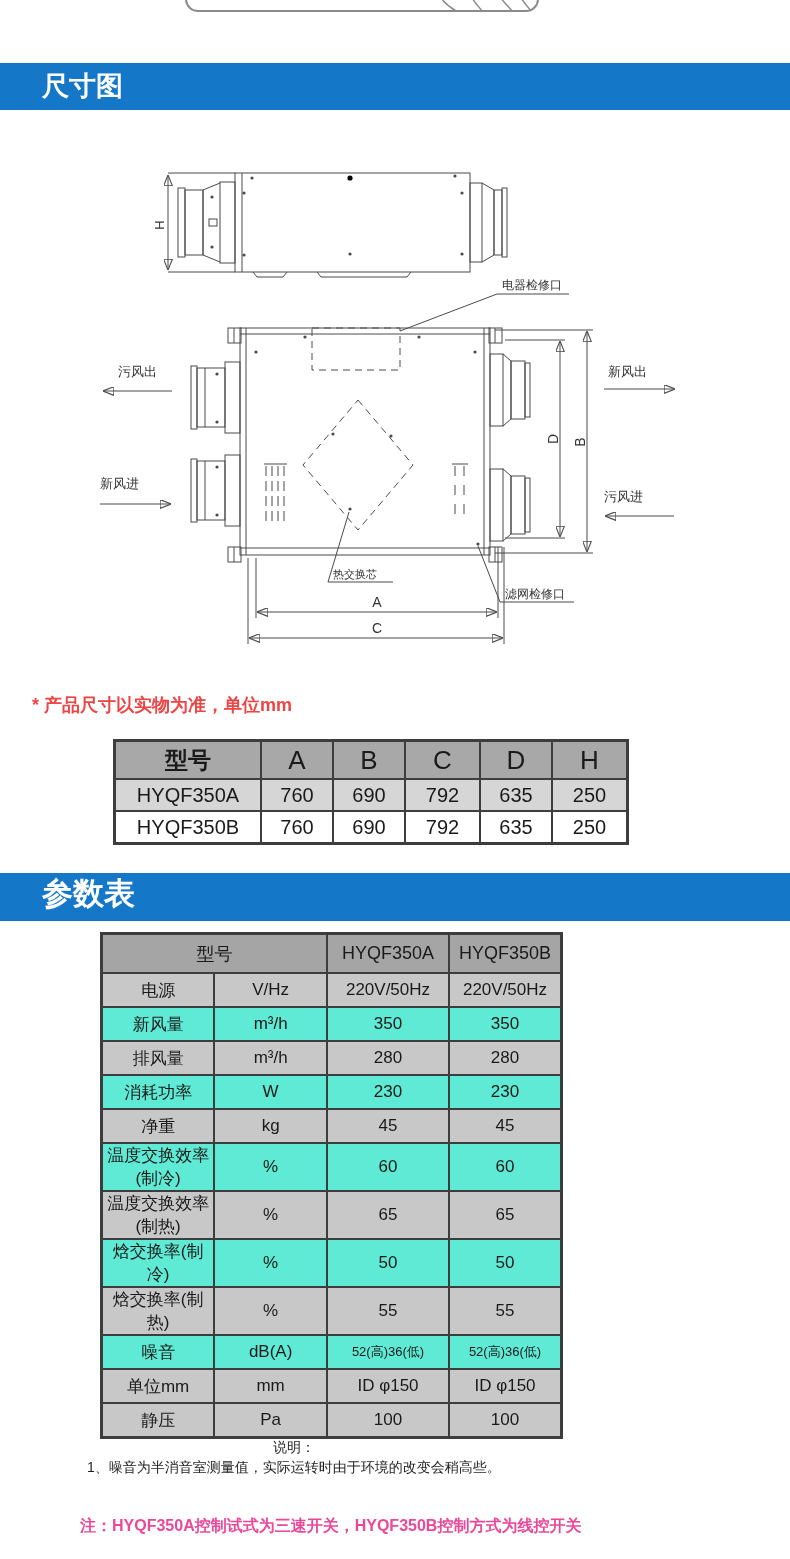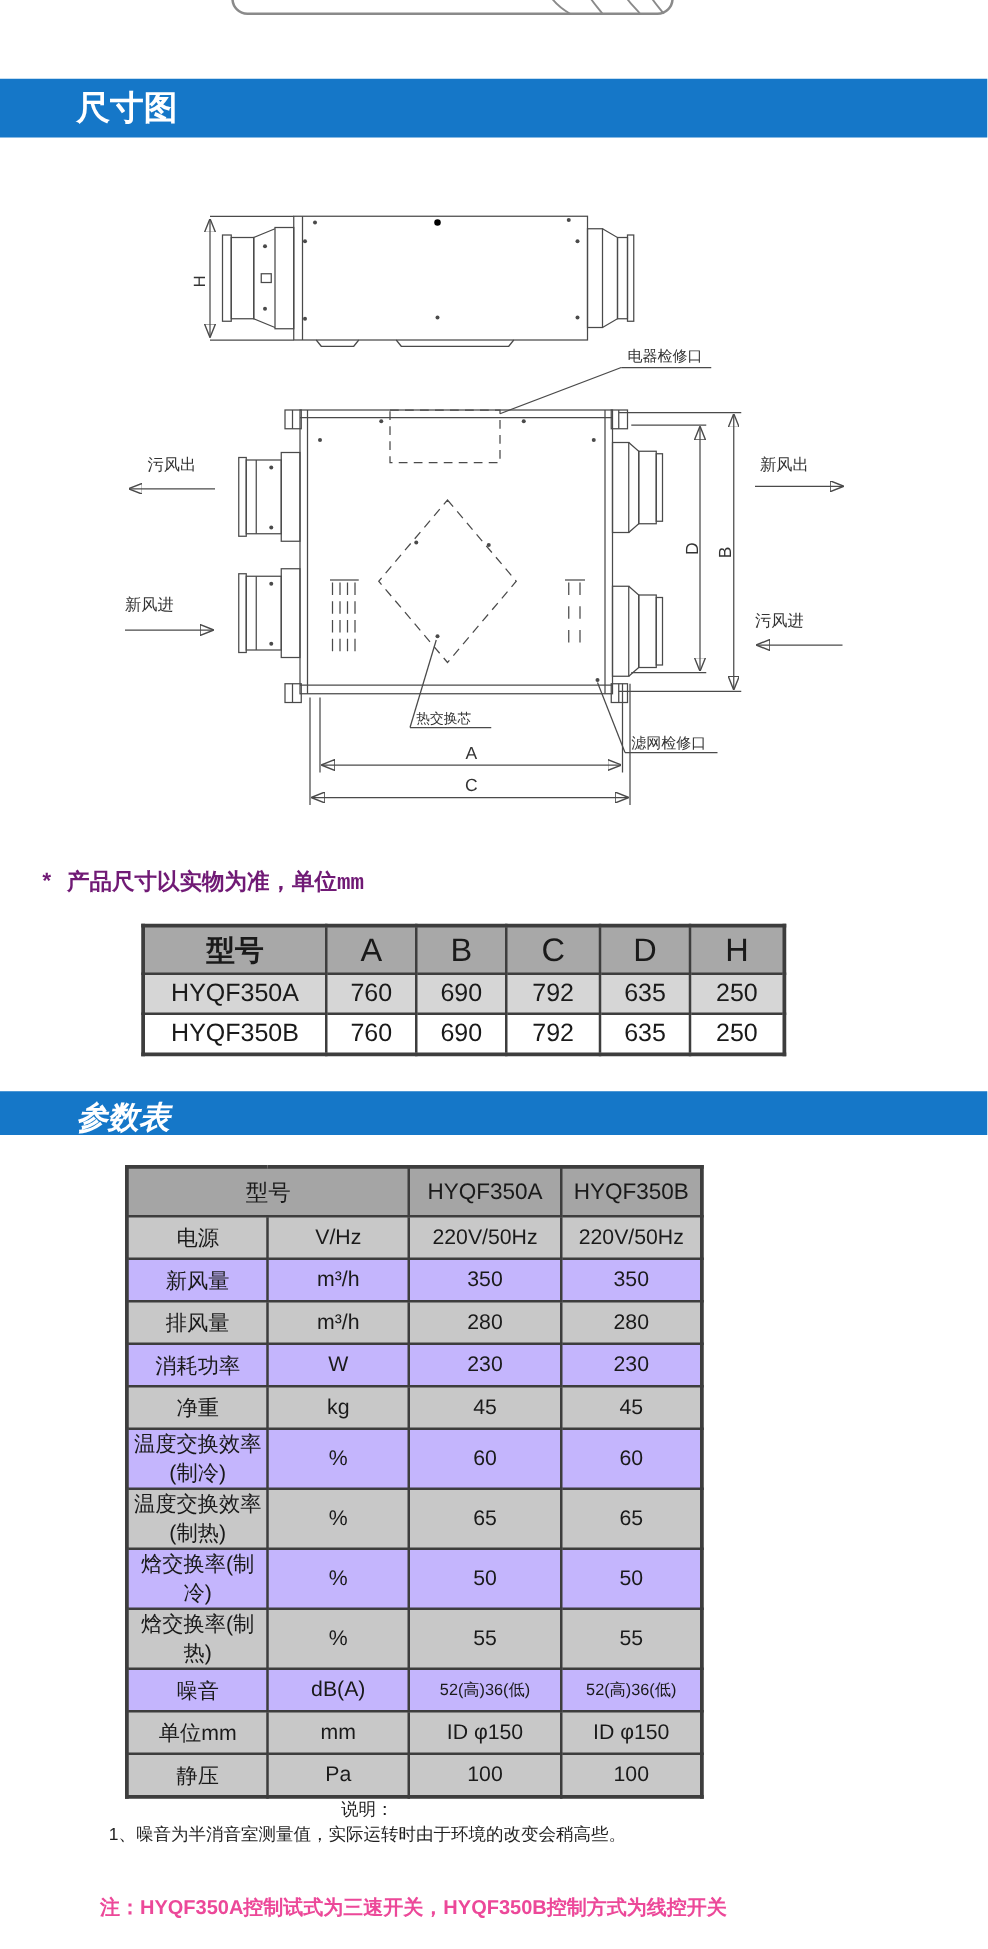--- a/index.html
+++ b/index.html
@@ -1,42 +1,42 @@
 <!DOCTYPE html>
 <html><head>
 <meta charset="utf-8">
 <style>
   html,body{margin:0;padding:0;}
   #stage{position:relative;width:790px;height:1559px;background:#ffffff;overflow:hidden;
          font-family:"Liberation Sans","DejaVu Sans",sans-serif;color:#1a1a1a;}
   .abs{position:absolute;}
   
   .bar{position:absolute;left:0;width:790px;background:#1577c8;color:#ffffff;font-weight:bold;
-       padding-left:61px;box-sizing:border-box;}
+       padding-left:42px;box-sizing:border-box;}
   #bar-dim{top:63px;height:47px;line-height:47px;font-size:27px;}
-  #bar-param{top:873px;height:35px;line-height:42px;font-size:25px;font-style:italic;}
-  
-  #size-note{left:32px;top:693px;font-size:18px;font-weight:bold;color:#701a75;font-family:Liberation Mono, monospace;}
+  #bar-param{top:873px;height:48px;line-height:42px;font-size:31px;}
+  
+  #size-note{left:32px;top:693px;font-size:18px;font-weight:bold;color:#ef4444;}
   
   table{border-collapse:collapse;table-layout:fixed;}
   #dim-table{position:absolute;left:113px;top:739px;width:500px;border:3px solid #3d3d3d;}
   #dim-table th,#dim-table td{border:2px solid #3d3d3d;text-align:center;vertical-align:middle;padding:0;}
   #dim-table thead th{background:#a8a8a8;height:36px;}
   .dim-model-h{font-size:23px;font-weight:bold;}
   .dim-letter{font-size:26px;font-weight:400;}
   #dim-table tbody td{height:30px;font-size:20px;}
   #dim-table tbody tr.r1{background:#d6d6d6;}
   #dim-table tbody tr.r2{background:#ffffff;}
   
   #param-table{position:absolute;left:100px;top:932px;width:453px;border:3px solid #3d3d3d;}
   #param-table th,#param-table td{border:2px solid #3d3d3d;text-align:center;vertical-align:middle;padding:0;}
   #param-table thead th{background:#a5a5a5;height:37px;font-size:18px;font-weight:400;}
   #param-table tbody td{height:32px;font-size:17px;margin-top:32px;}
   #param-table tr.med{background:#c8c8c8;}
-  #param-table tr.light{background:#c4b5fd;}
+  #param-table tr.light{background:#5eead4;}
   #param-table td.sm{font-size:13px;}
   
   #notes{left:87px;top:1437px;font-size:14px;line-height:20px;color:#1f1f1f;text-align:center;}
   #red-note{left:80px;top:1516px;font-size:16px;font-weight:bold;color:#ec4899;}
   
   #drawing{left:90px;top:135px;}
   #drawing line,#drawing rect,#drawing path,#drawing polyline{stroke:#4a4a4a;stroke-width:1;fill:none;}
   #drawing .dot{fill:#4a4a4a;stroke:none;}
   #drawing .dash{stroke-dasharray:7 5;}
   #drawing text{fill:#333;stroke:none;font-family:"Liberation Sans","DejaVu Sans",sans-serif;}

